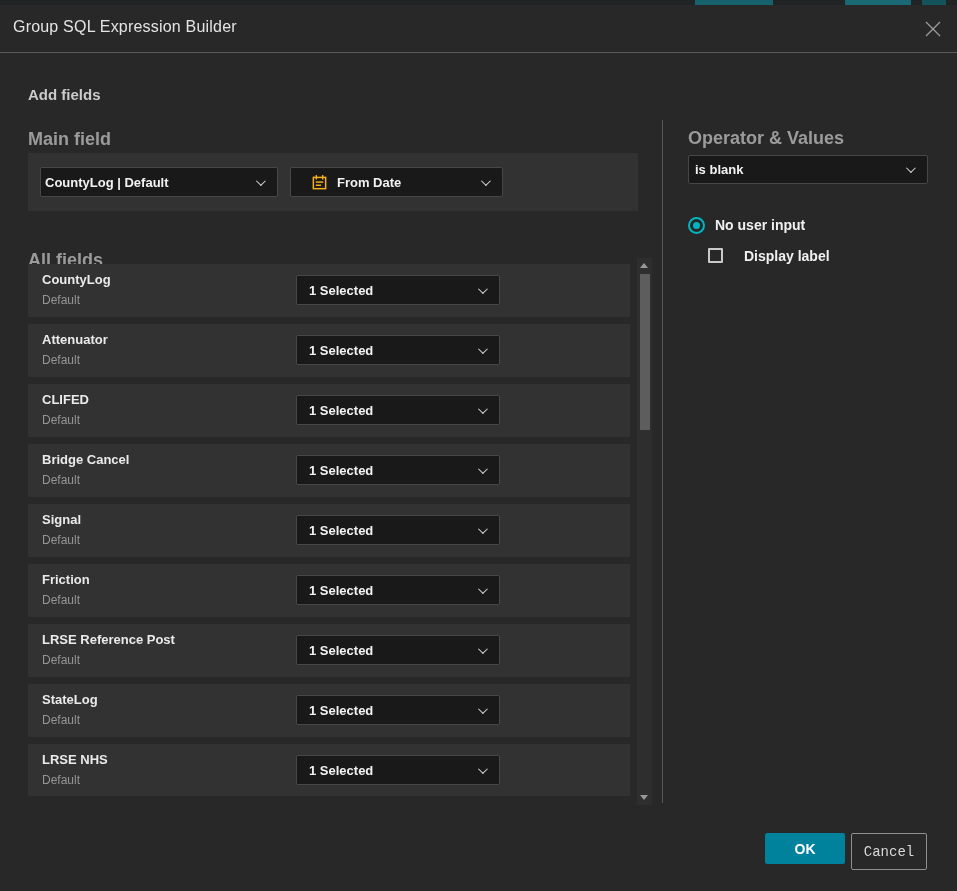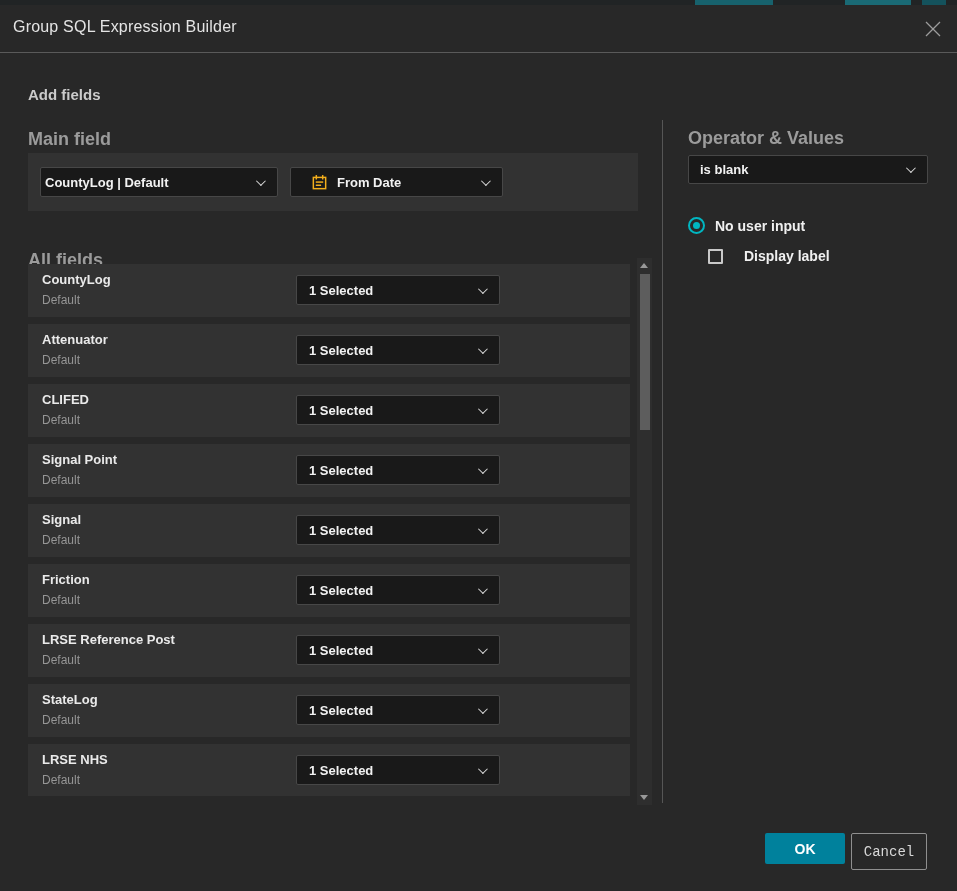--- a/index.html
+++ b/index.html
@@ -46,23 +46,23 @@
 
   .scrollbar { position:absolute; left:637px; top:253px; width:15px; height:547px; background:#2e2e2e; }
   .scroll-up, .scroll-down { position:absolute; left:3px; width:0; height:0;
     border-left:4.5px solid transparent; border-right:4.5px solid transparent; cursor:pointer; }
   .scroll-up { top:5px; border-bottom:5px solid #989898; }
   .scroll-down { bottom:5px; border-top:5px solid #989898; }
   .thumb { position:absolute; left:2.5px; top:16px; width:10px; height:156px; background:#5d5d5d; cursor:pointer; }
 
   .divider { position:absolute; left:662px; top:115px; width:1px; height:683px; background:#565656; }
 
-  .op-select { position:absolute; left:688px; top:150px; width:240px; height:29px; padding-left:11px; }
-
-  .choice-row { position:absolute; display:flex; align-items:center; cursor:pointer; }
+  .op-select { position:absolute; left:688px; top:150px; width:240px; height:29px; padding-left:6px; }
+
+  .choice-row { position:absolute; display:flex; cursor:pointer; }
   .radio-row { left:688px; top:212px; gap:10px; }
   .check-row { left:708px; top:243px; gap:21px; }
   .choice-row .lbl { font-size:14px; font-weight:700; color:#f0f0f0; }
   .radio { width:17px; height:17px; border:2px solid var(--radio_teal,#00b6c1); border-radius:50%;
     display:flex; align-items:center; justify-content:center; flex:none; }
   .radio .dot { width:7px; height:7px; border-radius:50%; background:var(--radio_teal,#00b6c1); display:none; }
   .radio.on .dot { display:block; }
   .checkbox { width:15px; height:15px; border:2px solid #c9c9c9; border-radius:1px; flex:none; background:transparent; }
 
   .ok-btn { position:absolute; left:765px; top:828px; width:80px; height:31px;
@@ -145,21 +145,21 @@
   <div class="field-row">
     <div class="name">CLIFED</div>
     <div class="sub">Default</div>
     <div class="select">
       <span class="txt" style="padding-left:12px;">1 Selected</span>
       <span class="chev"></span>
     </div>
   </div>
 
   <div class="field-row">
-    <div class="name">Signal Point</div>
+    <div class="name">Bridge Cancel</div>
     <div class="sub">Default</div>
     <div class="select">
       <span class="txt" style="padding-left:12px;">1 Selected</span>
       <span class="chev"></span>
     </div>
   </div>
 
   <div class="field-row">
     <div class="name">Signal</div>
     <div class="sub">Default</div>

